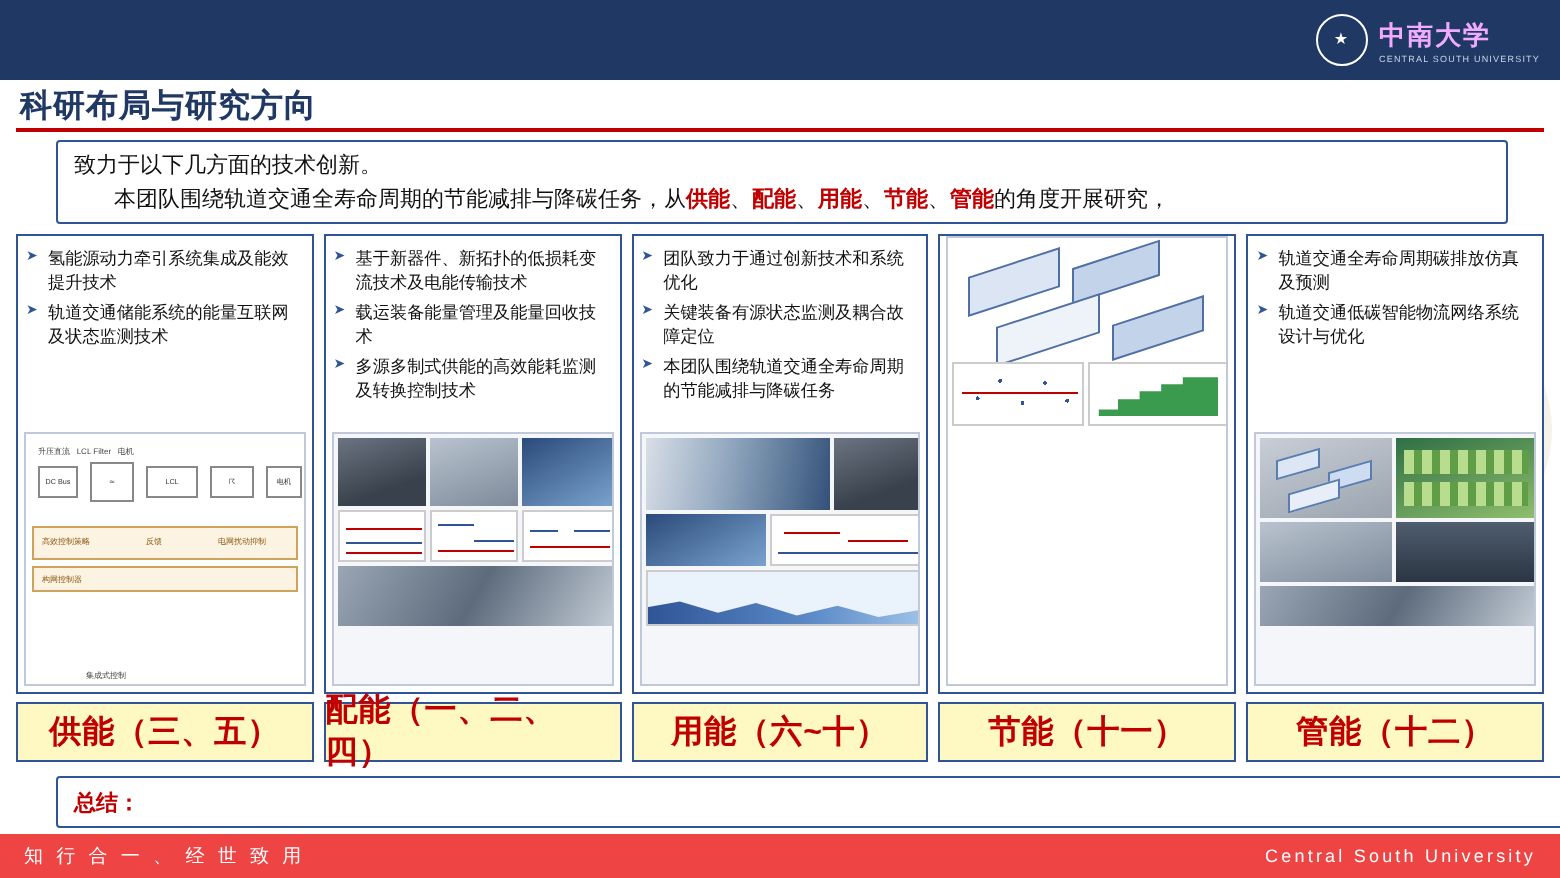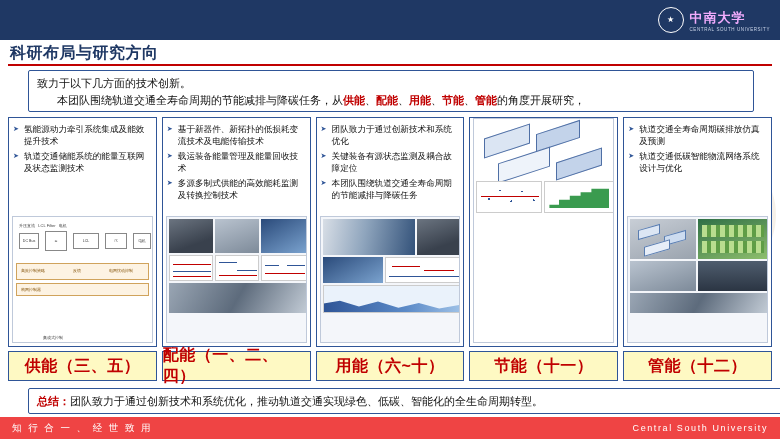--- a/index.html
+++ b/index.html
@@ -325,19 +325,18 @@
 <div class="labels">
   <div class="label-cell">供能（三、五）</div>
   <div class="label-cell">配能（一、二、四）</div>
   <div class="label-cell">用能（六~十）</div>
   <div class="label-cell">节能（十一）</div>
   <div class="label-cell">管能（十二）</div>
 </div>
 
 <div class="summary">
   <span class="lead">总结：</span>
-  <span>团队致力于通过创新技术和系统优化，推动轨道交通实现绿色、低碳、智能化的全生命周期转型。</span>
 </div>
 
 <div class="footer">
   <span class="footer-cn">知 行 合 一 、 经 世 致 用</span>
   <span class="footer-en">Central South University</span>
 </div>
 
 </body></html>

